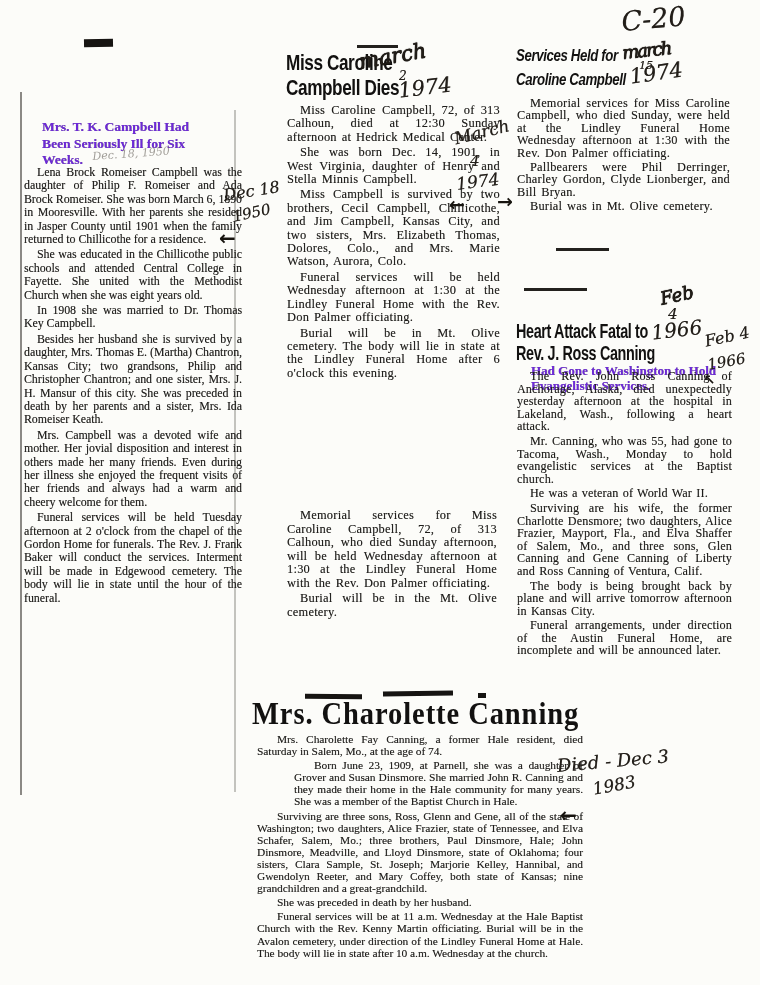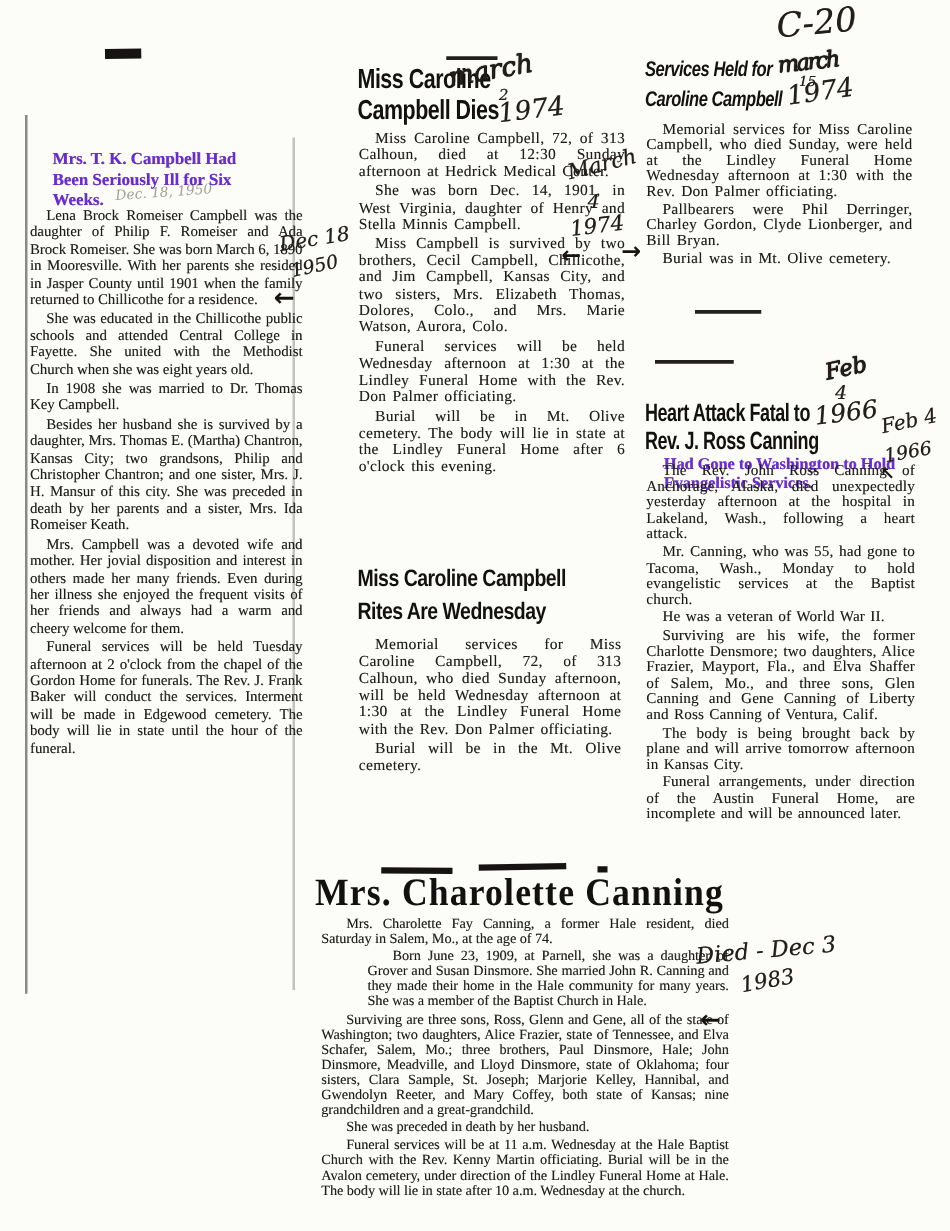--- a/index.html
+++ b/index.html
@@ -81,26 +81,20 @@
     <p>Miss Campbell is survived by two brothers, Cecil Campbell, Chillicothe, and Jim Campbell, Kansas City, and two sisters, Mrs. Elizabeth Thomas, Dolores, Colo., and Mrs. Marie Watson, Aurora, Colo.</p>
     <p>Funeral services will be held Wednesday afternoon at 1:30 at the Lindley Funeral Home with the Rev. Don Palmer officiating.</p>
     <p>Burial will be in Mt. Olive cemetery. The body will lie in state at the Lindley Funeral Home after 6 o'clock this evening.</p>
   </div>
 
   <div class="abs hw" style="left:452px;top:129px;font-size:17px;transform:rotate(-14deg);">March</div>
   <div class="abs hw" style="left:470px;top:152px;font-size:15px;">4</div>
   <div class="abs hw" style="left:455px;top:174px;font-size:17px;transform:rotate(-7deg);">1974</div>
   <div class="abs arrow" style="left:449px;top:193px;font-size:19px;">←</div>
 
-  <div class="abs" style="left:286px;top:451px;width:220px;">
-    <div class="head-sans" style="font-size:19px;line-height:26px;transform:scaleX(0.82);">
-      <div>Miss Caroline Campbell</div>
-      <div>Rites Are Wednesday</div>
-    </div>
-  </div>
   <div class="abs body-text" style="left:287px;top:509px;width:210px;font-size:12.3px;line-height:13.5px;letter-spacing:0.3px;word-spacing:1.5px;">
     <p>Memorial services for Miss Caroline Campbell, 72, of 313 Calhoun, who died Sunday afternoon, will be held Wednesday afternoon at 1:30 at the Lindley Funeral Home with the Rev. Don Palmer officiating.</p>
     <p>Burial will be in the Mt. Olive cemetery.</p>
   </div>
 
   <div class="abs" style="left:516px;top:44px;width:220px;font-style:italic;">
     <div class="head-sans" style="font-size:17px;line-height:24px;transform:scaleX(0.78);">
       <div>Services Held for</div>
       <div>Caroline Campbell</div>
     </div>

